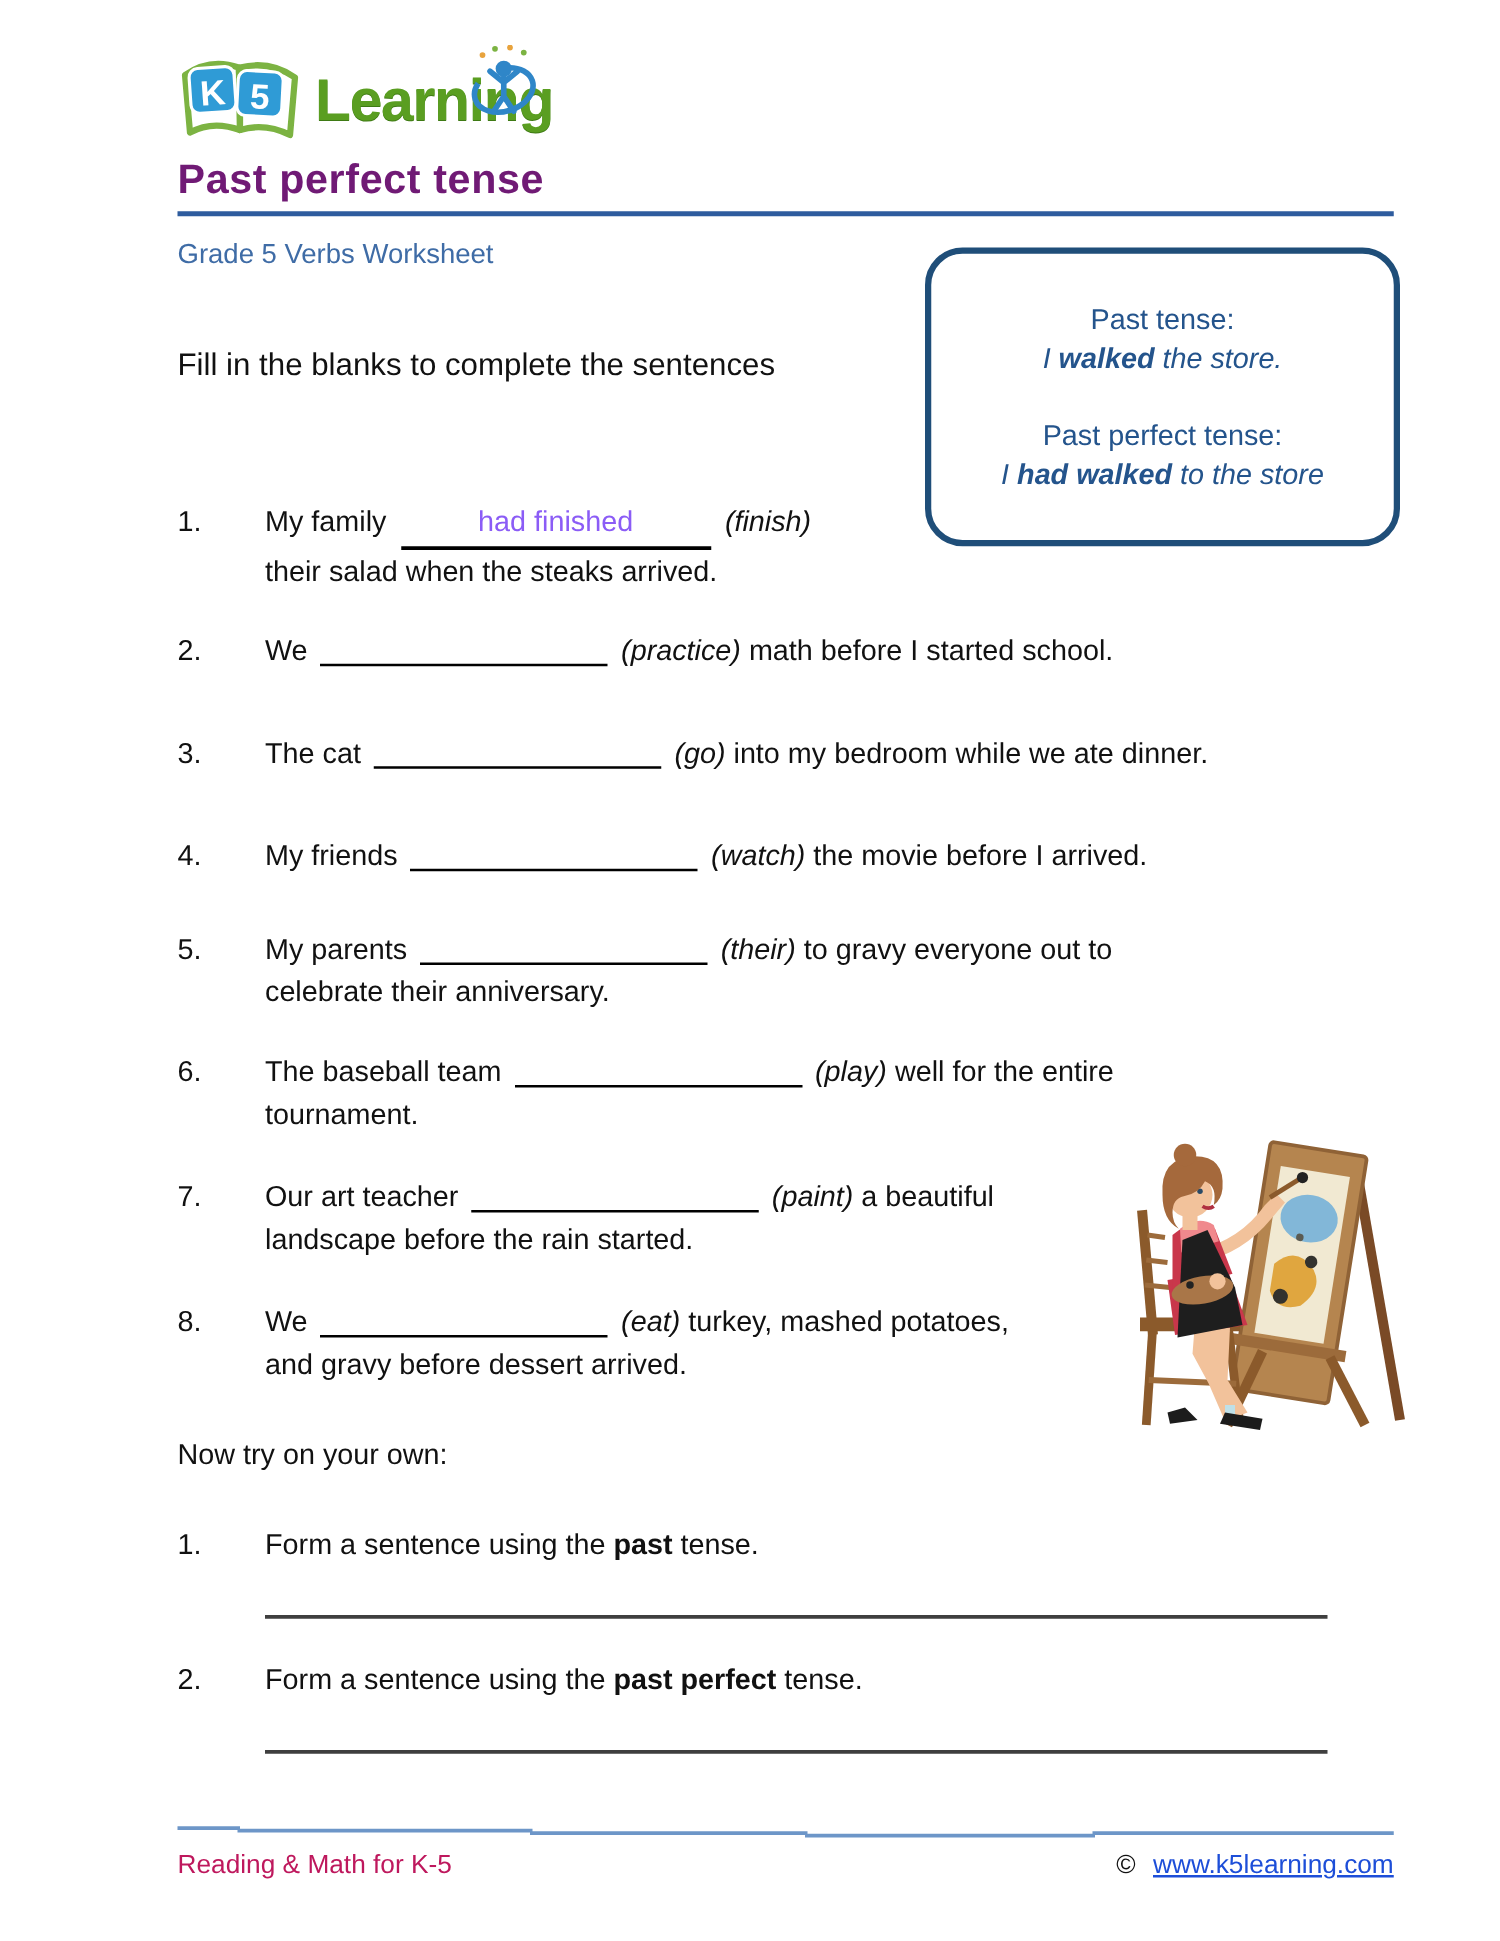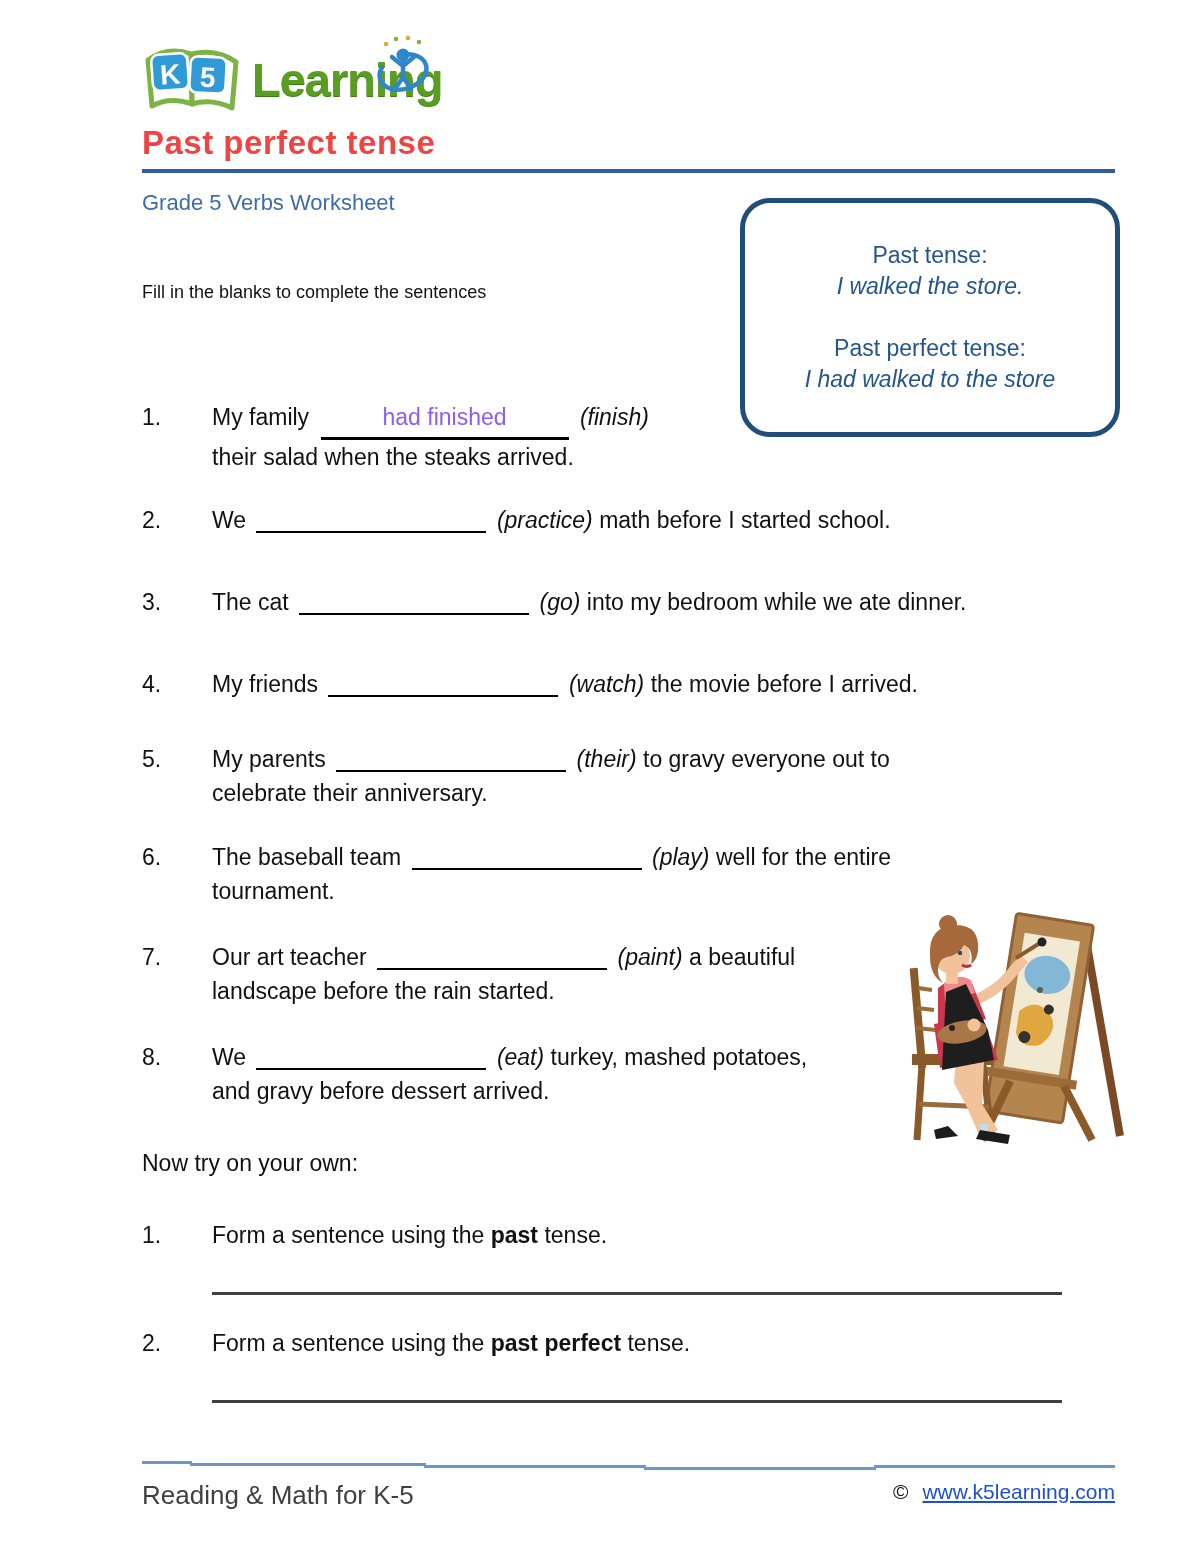--- a/index.html
+++ b/index.html
@@ -17,39 +17,39 @@
   .logo { left:140px; top:42px; display:flex; align-items:center; }
   .logo-word-wrap { position:relative; margin-left:8px; }
   .logo-word {
     font-size:47px; font-weight:bold; letter-spacing:-1px;
     color:#5a9e21;
     text-shadow: 0 1px 0 #3e7a14;
   }
   .logo-figure { position:absolute; left:118px; top:-16px; }
 
   
-  .page-title { left:142px; top:124px; font-size:33px; font-weight:bold; color:#ef4444; letter-spacing:0.5px; }
+  .page-title { left:142px; top:124px; font-size:33px; font-weight:bold; color:#701a75; letter-spacing:0.5px; }
   .title-rule { left:142px; top:169px; width:973px; height:4px; background:#2e5c9e; }
   .page-subtitle { left:142px; top:190px; font-size:22px; color:#3f6ca6; }
 
   
   .example-box {
     left:740px; top:198px; width:380px; height:239px;
     border:5px solid #1f4e79; border-radius:30px;
     display:flex; flex-direction:column; justify-content:center;
     text-align:center; color:#24548c;
     font-size:23px; line-height:31px;
     padding:10px 14px;
   }
   .example-box .stanza2 { margin-top:31px; }
   .ex-italic { font-style:italic; }
-  .ex-bold { font-weight:normal; }
-
-  
-  .instructions { left:142px; top:276px; font-size:18px; line-height:33px; }
+  .ex-bold { font-weight:bold; }
+
+  
+  .instructions { left:142px; top:276px; font-size:25px; line-height:33px; }
 
   
   .item { left:142px; width:973px; display:flex; font-size:23px; line-height:34px; }
   .item-num { width:70px; flex-shrink:0; }
   .item-body { flex:1; }
   .verb { font-style:italic; }
   .blank {
     display:inline-block; width:230px; height:23px;
     border-bottom:2px solid #000;
     vertical-align:-5px; margin:0 4px;
@@ -63,21 +63,21 @@
   .l2 { display:block; }
 
   
   .own-intro { left:142px; top:1150px; font-size:23px; }
   .own-item { font-size:23px; }
   .own-bold { font-weight:bold; }
   .writing-line { left:212px; width:850px; height:0; border-top:3px solid #3f3f3f; }
 
   
   .footer-seg { height:3px; background:#6d96c8; position:absolute; }
-  .footer-left { left:142px; top:1480px; font-size:26px; color:#404040; }
+  .footer-left { left:142px; top:1480px; font-size:21px; color:#be185d; }
   .footer-right { top:1480px; right:85px; font-size:21px; }
   .copyright { color:#111; margin-right:14px; }
   .footer-link { color:#1d4ed8; text-decoration:underline; }
 
   .illustration { left:888px; top:896px; }
 </style>
 </head>
 <body>
 
 <div class="abs logo">

